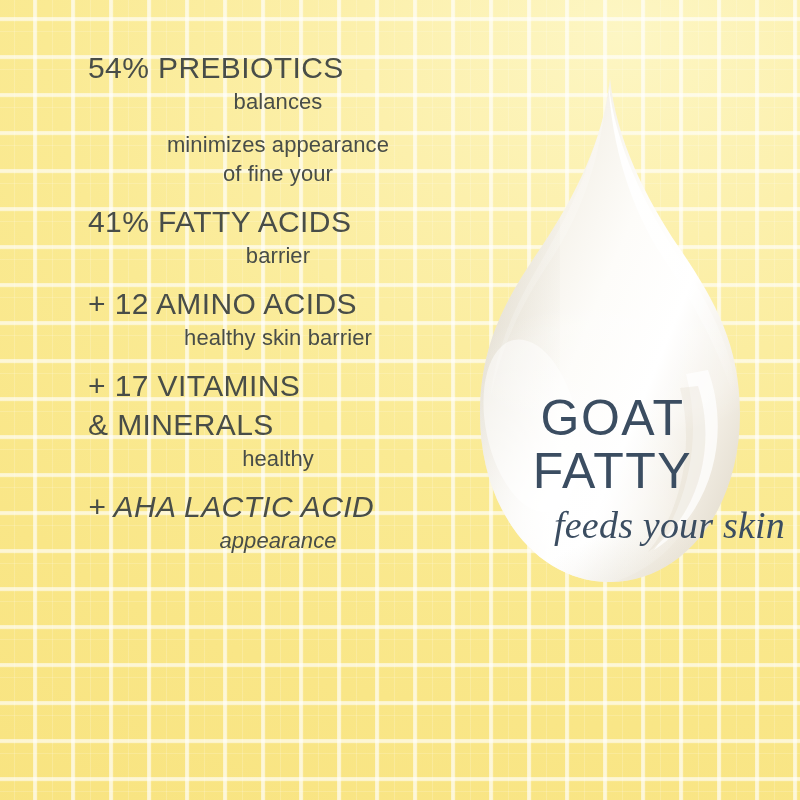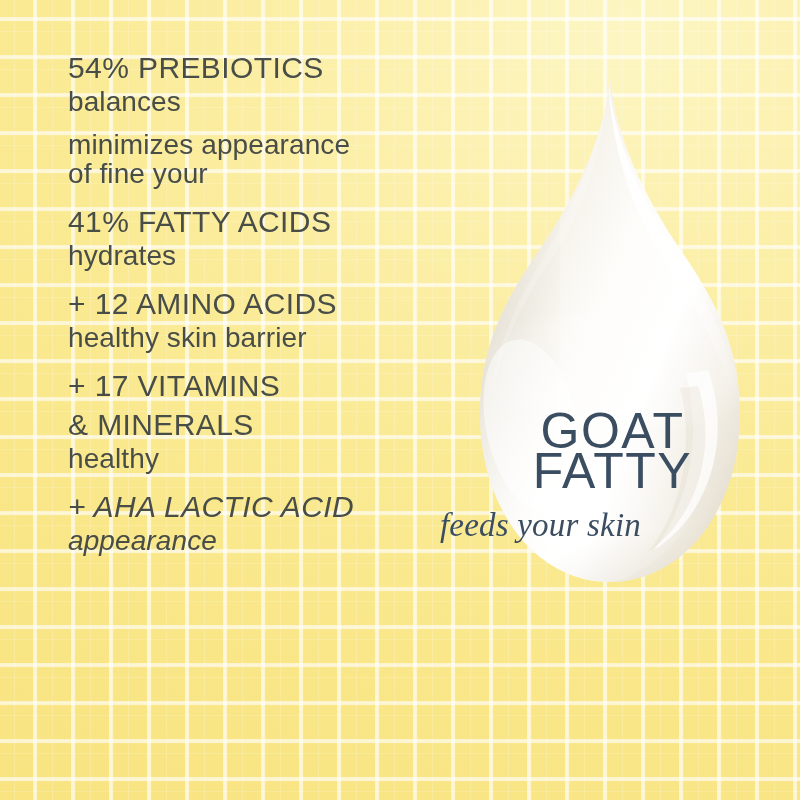--- a/index.html
+++ b/index.html
@@ -50,41 +50,42 @@
         rgba(255,255,255,0.00) 38px),
       
       radial-gradient(ellipse 150% 120% at 78% 4%,
         #fdf6c4 0%, #fcf0ac 22%, #faea93 48%, #f9e687 72%, #f8e37f 100%);
     background-blend-mode: normal;
   }
 
   
   .facts {
     position:absolute;
-    left:68px; top:48px;
+    left:88px; top:48px;
     width:380px;
   }
   .fact { margin-bottom:14px; }
   .fact:last-child { margin-bottom:2px;font-style:italic; }
 
   .fact-head {
     font-size:30px;
     line-height:39px;
     font-weight:400;
     letter-spacing:0.4px;
     color:#484d48;
     white-space:pre-line;
   }
   .fact-sub {
-    font-size:28px;
+    font-size:22px;
     line-height:29px;
     font-weight:400;
     letter-spacing:0.1px;
     color:#484d48;
     white-space:pre-line;
+    text-align:center;
   }
 
   
   .droplet-wrap {
     position:absolute;
     left:440px; top:70px;
     width:345px; height:580px;
   }
   .droplet-wrap svg { display:block; width:100%; height:100%; }
 
@@ -98,30 +99,30 @@
     position:absolute;
     left:0; width:345px;
     text-align:center;
     color:#3b4d61;
     font-family:"Liberation Sans", sans-serif;
     font-weight:400;
     font-size:50px;
     line-height:52px;
     letter-spacing:1.5px;
   }
-  .goat { top:335px; }
+  .goat { top:322px; }
   .milk { top:375px; }
   .tagline {
     position:absolute;
     left:0; top:437px; width:345px;
-    text-align:left;
+    text-align:right;
     color:#3b4d61;
     font-family:"Liberation Serif", serif;
     font-style:italic;
-    font-size:33px;
+    font-size:38px;
     line-height:36px;
     letter-spacing:0.2px;
   }
 </style>
 </head>
 <body>
 
 <div id="poster">
 
   <div class="facts">
@@ -131,21 +132,21 @@
       <div class="fact-sub">balances</div>
     </div>
 
     <div class="fact">
       <div class="fact-sub">minimizes appearance
 of fine your</div>
     </div>
 
     <div class="fact">
       <div class="fact-head">41% FATTY ACIDS</div>
-      <div class="fact-sub">hydrates</div>
+      <div class="fact-sub">barrier</div>
     </div>
 
     <div class="fact">
       <div class="fact-head">+ 12 AMINO ACIDS</div>
       <div class="fact-sub">healthy skin barrier</div>
     </div>
 
     <div class="fact">
       <div class="fact-head">+ 17 VITAMINS
 &amp; MINERALS</div>

